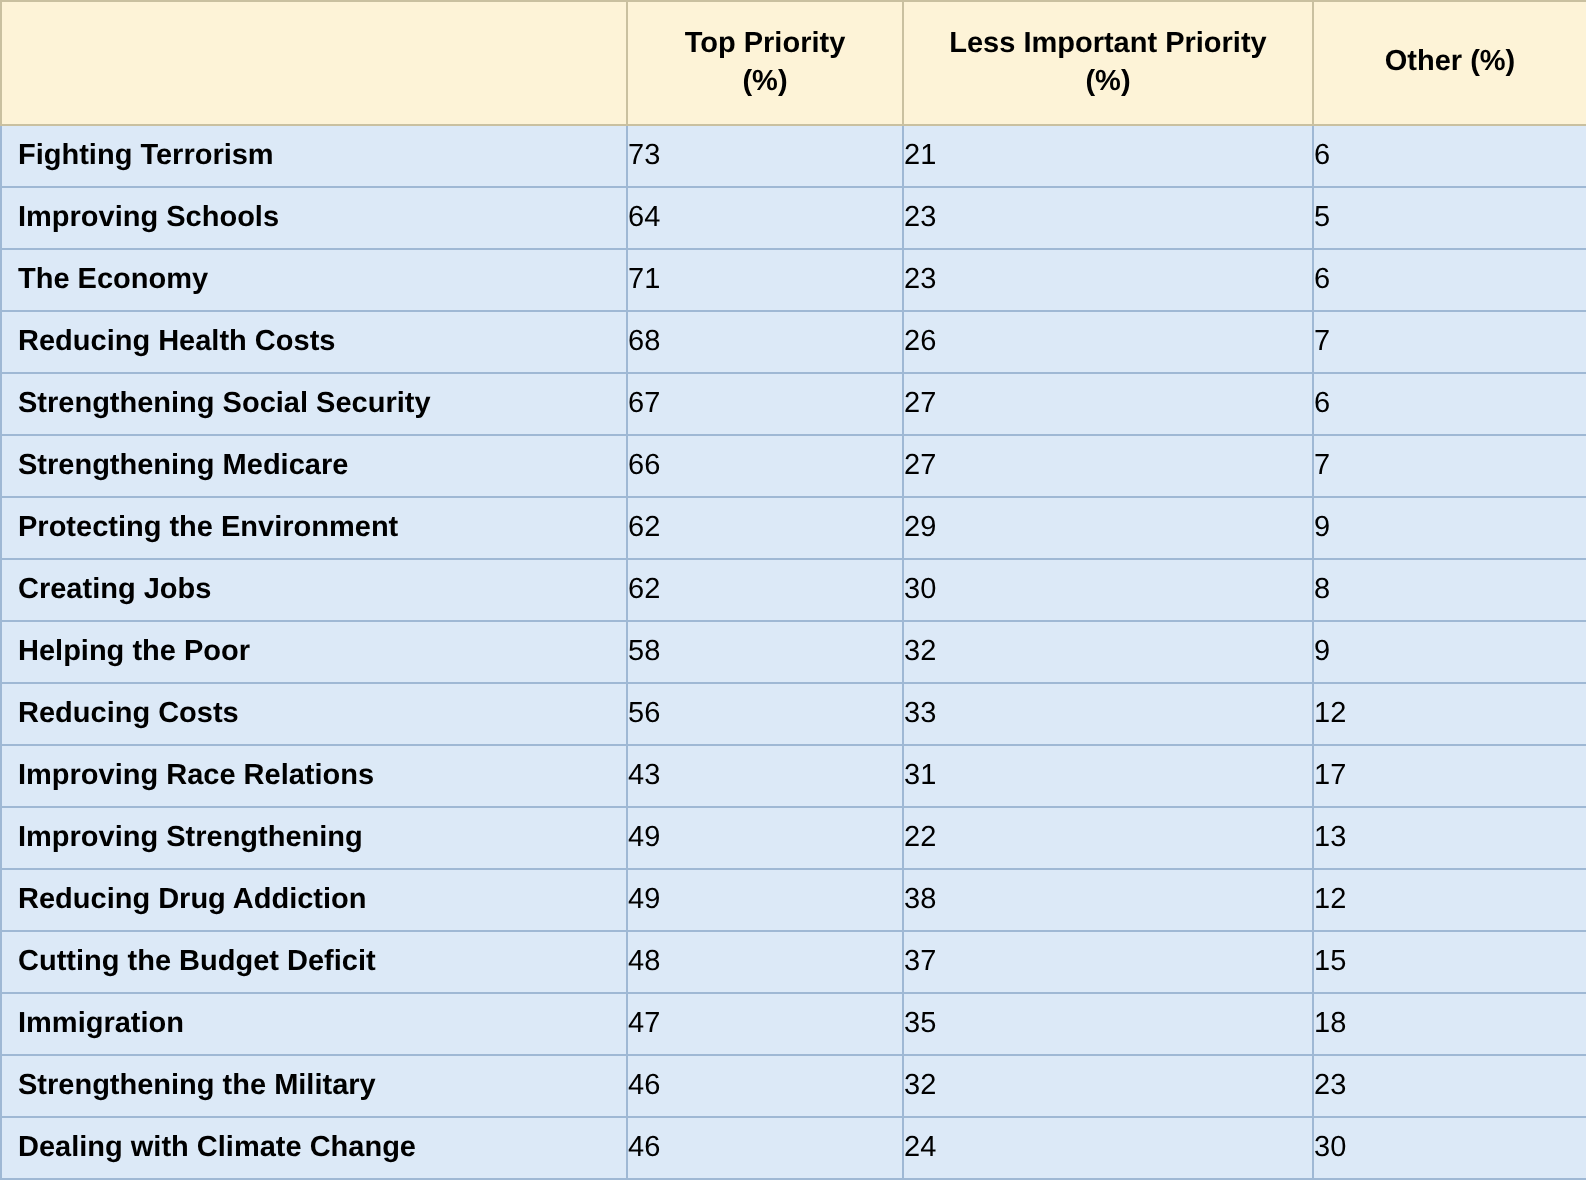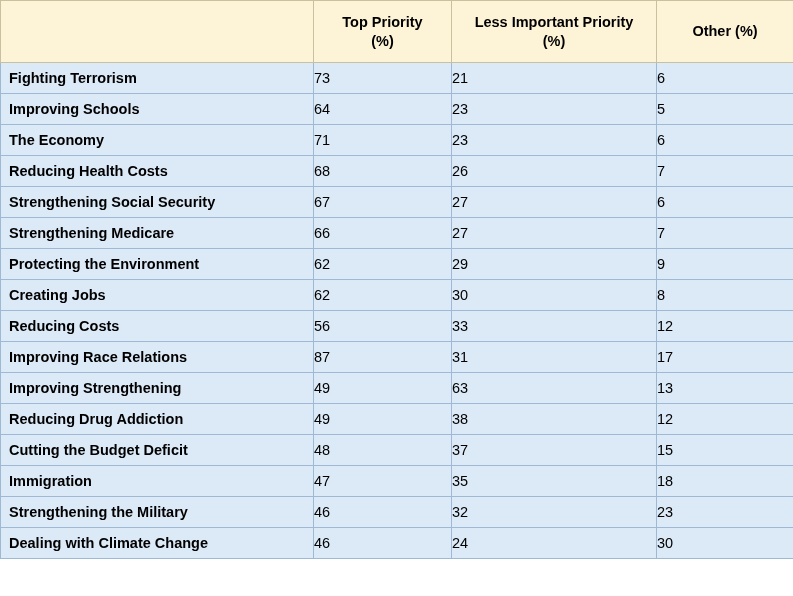--- a/index.html
+++ b/index.html
@@ -131,35 +131,41 @@
           <td class="num">29</td>
           <td class="num">9</td>
         </tr>
         <tr>
           <td class="label">Creating Jobs</td>
           <td class="num">62</td>
           <td class="num">30</td>
           <td class="num">8</td>
         </tr>
         <tr>
+          <td class="label">Helping the Poor</td>
+          <td class="num">58</td>
+          <td class="num">32</td>
+          <td class="num">9</td>
+        </tr>
+        <tr>
           <td class="label">Reducing Costs</td>
           <td class="num">56</td>
           <td class="num">33</td>
           <td class="num">12</td>
         </tr>
         <tr>
           <td class="label">Improving Race Relations</td>
-          <td class="num">87</td>
+          <td class="num">43</td>
           <td class="num">31</td>
           <td class="num">17</td>
         </tr>
         <tr>
           <td class="label">Improving Strengthening</td>
           <td class="num">49</td>
-          <td class="num">63</td>
+          <td class="num">22</td>
           <td class="num">13</td>
         </tr>
         <tr>
           <td class="label">Reducing Drug Addiction</td>
           <td class="num">49</td>
           <td class="num">38</td>
           <td class="num">12</td>
         </tr>
         <tr>
           <td class="label">Cutting the Budget Deficit</td>

